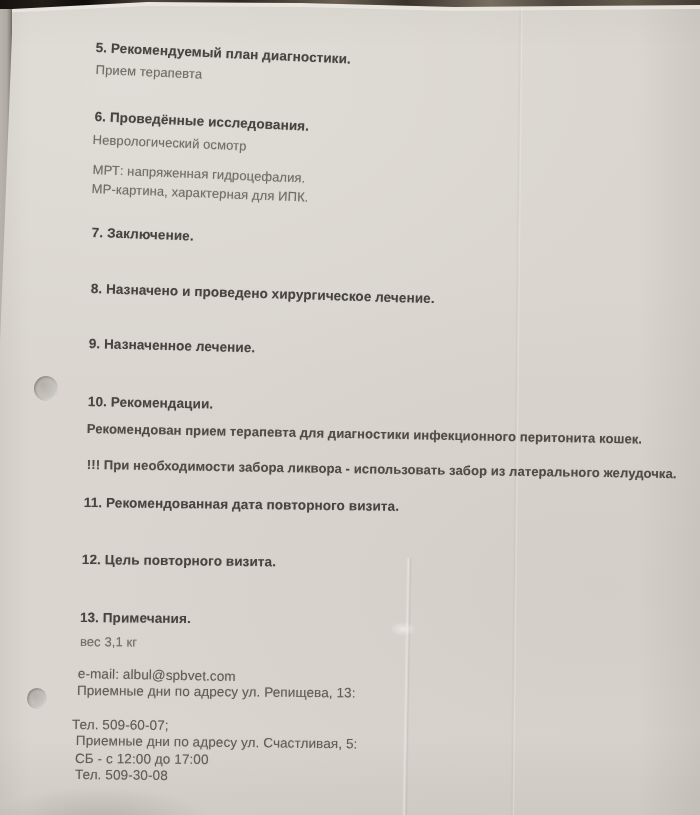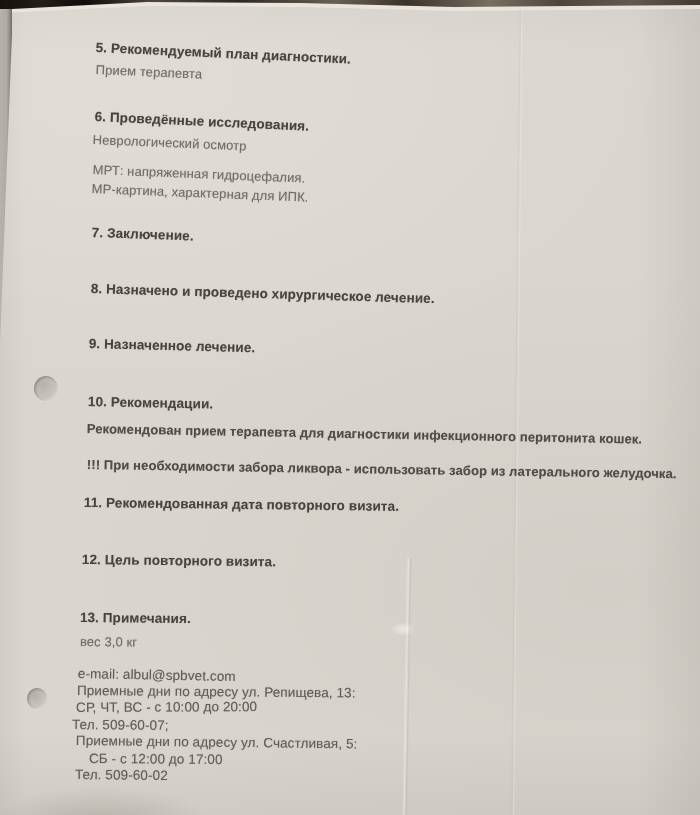--- a/index.html
+++ b/index.html
@@ -103,22 +103,21 @@
 
   <div class="ln h" style="left:88px; top:395px; --r:1.2deg">10. Рекомендации.</div>
   <div class="ln b" style="left:87px; top:422px; --r:1.1deg">Рекомендован прием терапевта для диагностики инфекционного перитонита кошек.</div>
   <div class="ln b" style="left:87px; top:458px; --r:0.9deg">!!! При необходимости забора ликвора - использовать забор из латерального желудочка.</div>
 
   <div class="ln h" style="left:84px; top:496px; --r:0.7deg">11. Рекомендованная дата повторного визита.</div>
 
   <div class="ln h" style="left:82px; top:553px; --r:0.7deg">12. Цель повторного визита.</div>
 
   <div class="ln h" style="left:80px; top:611px; --r:0.6deg">13. Примечания.</div>
-  <div class="ln r" style="left:80px; top:635px; --r:0.6deg">вес 3,0 кг</div>
+  <div class="ln r" style="left:80px; top:635px; --r:0.6deg">вес 3,1 кг</div>
 
   <div class="ln c" style="left:78px; top:667px; --r:1.1deg">e-mail: albul@spbvet.com</div>
   <div class="ln c" style="left:77px; top:684px; --r:0.5deg">Приемные дни по адресу ул. Репищева, 13:</div>
-  <div class="ln c" style="left:76px; top:701px; --r:-0.3deg">СР, ЧТ, ВС - с 10:00 до 20:00</div>
   <div class="ln c" style="left:72px; top:718px; --r:0.5deg">Тел. 509-60-07;</div>
   <div class="ln c" style="left:76px; top:734px; --r:0.7deg">Приемные дни по адресу ул. Счастливая, 5:</div>
-  <div class="ln c" style="left:89px; top:752px; --r:0.4deg">СБ - с 12:00 до 17:00</div>
-  <div class="ln c" style="left:75px; top:768px; --r:0.6deg">Тел. 509-60-02</div>
+  <div class="ln c" style="left:75px; top:752px; --r:0.4deg">СБ - с 12:00 до 17:00</div>
+  <div class="ln c" style="left:75px; top:768px; --r:0.6deg">Тел. 509-30-08</div>
 </div>
 
 </body></html>

